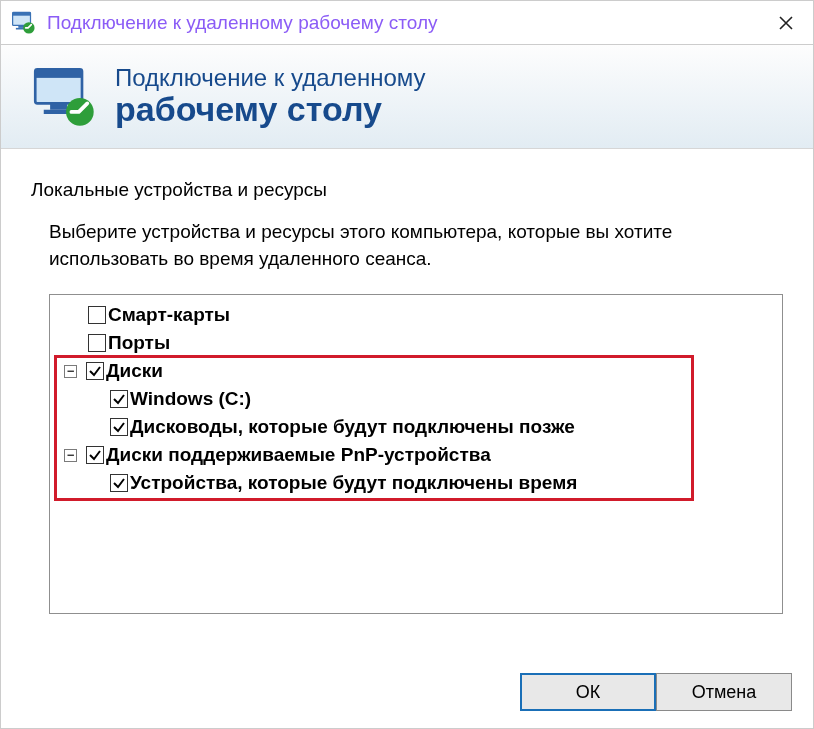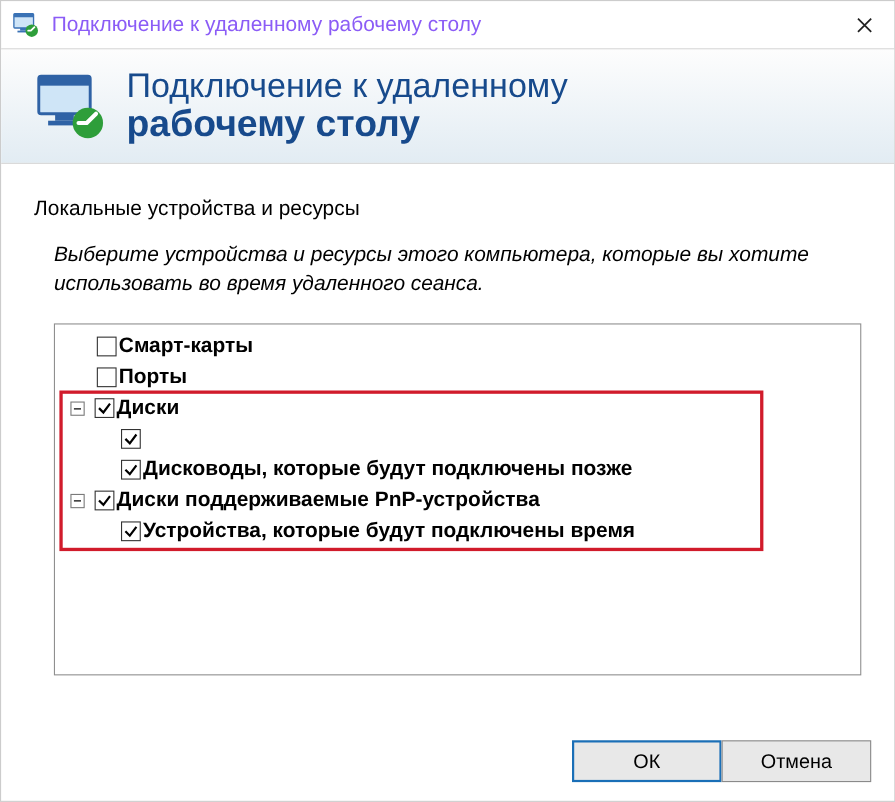--- a/index.html
+++ b/index.html
@@ -48,41 +48,40 @@
     display: flex;
     align-items: center;
     padding: 0 24px 0 30px;
   }
   .header-icon {
     width: 68px; height: 68px; margin-right: 16px;
   }
   .header-text { line-height: 1.1; }
   .header-line1 {
     color: #174a8c;
-    font-size: 31px;
+    font-size: 24px;
   }
   .header-line2 {
     color: #174a8c;
     font-size: 34px;
     font-weight: 700;
   }
 
   .content {
     padding: 30px 30px 0 30px;
   }
   .group-label {
     font-size: 19px;
     margin-bottom: 18px;
   }
   .instructions {
     font-size: 19px;
     line-height: 1.4;
     margin: 0 0 22px 18px;
     color: #000;
-    font-style: italic;
   }
   .tree-box {
     border: 1px solid #8f8f8f;
     background: #fff;
     margin-left: 18px;
     height: 320px;
     padding: 6px 6px;
     position: relative;
     font-weight: bold;
   }
@@ -220,20 +219,21 @@
           </span>
         <span class="lbl">Диски</span>
       </div>
 
       <div class="row child">
         <span class="chk checked">
             <svg viewBox="0 0 14 14">
               <path d="M2 7 L6 11 L12 3" stroke="#000" stroke-width="2" fill="none"></path>
             </svg>
           </span>
+        <span class="lbl">Windows (C:)</span>
       </div>
 
       <div class="row child">
         <span class="chk checked">
             <svg viewBox="0 0 14 14">
               <path d="M2 7 L6 11 L12 3" stroke="#000" stroke-width="2" fill="none"></path>
             </svg>
           </span>
         <span class="lbl">Дисководы, которые будут подключены позже</span>
       </div>

